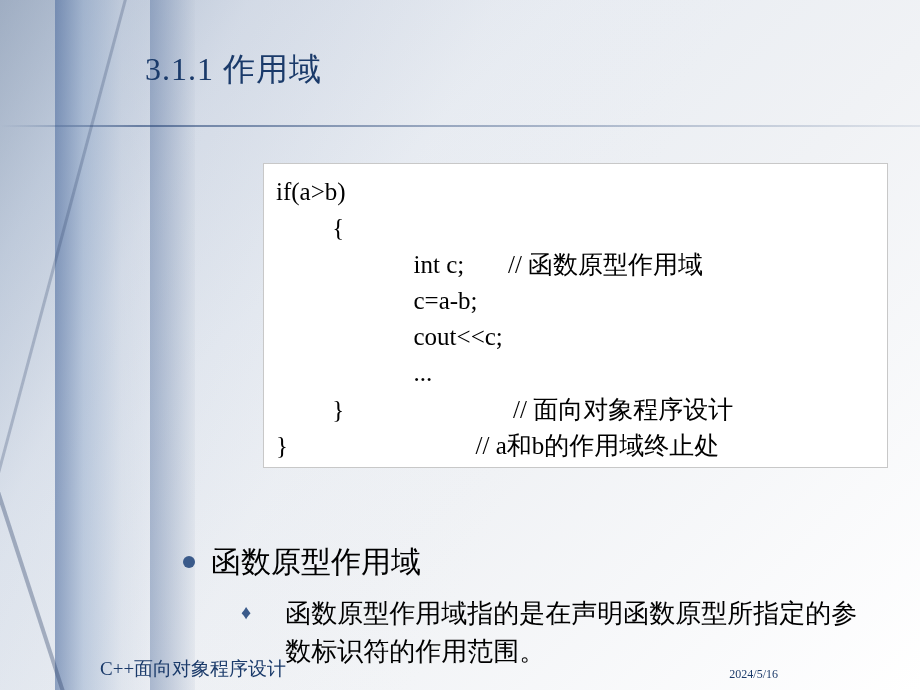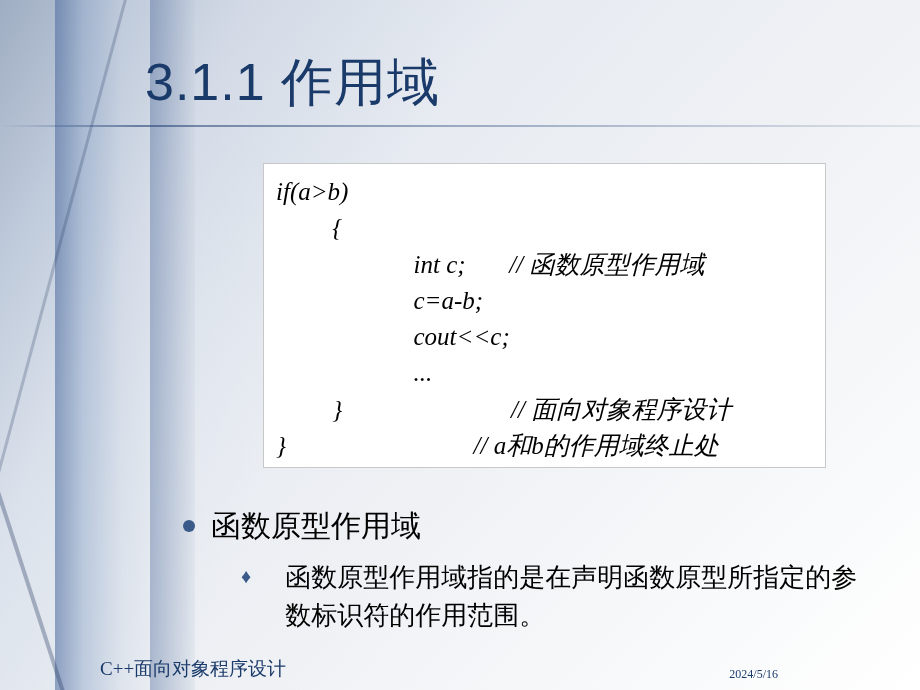--- a/index.html
+++ b/index.html
@@ -80,65 +80,65 @@
       transform: rotate(15deg);
       pointer-events: none;
     }
     .header {
       position: absolute;
       top: 48px;
       left: 145px;
       right: 40px;
     }
     .title {
-      font-size: 52px;
+      font-size: 32px;
       color: #1a3a6a;
-      font-family: Liberation Sans, sans-serif;
+      font-family: Liberation Serif, serif;
       letter-spacing: 1px;
     }
     .title-underline {
       position: absolute;
       top: 125px;
       left: 0;
       width: 920px;
       height: 2px;
       background: linear-gradient(90deg,
         rgba(40,70,120,0.0) 0%,
         rgba(40,70,120,0.6) 15%,
         rgba(40,70,120,0.4) 50%,
         rgba(40,70,120,0.1) 100%);
     }
     .code-box {
       position: absolute;
       top: 163px;
       left: 263px;
-      width: 563px;
+      width: 625px;
       height: 305px;
       background: #ffffff;
       border: 1px solid #c8c8c8;
       padding: 10px 12px;
       font-family: "Times New Roman", "SimSun", serif;
       font-size: 25px;
       color: #000000;
       line-height: 1.45;
-      font-style: italic;
     }
     .code-line {
       white-space: pre;
     }
     .bullet-section {
       position: absolute;
       top: 506px;
       left: 183px;
       right: 60px;
     }
     .bullet-1 {
       display: flex;
       align-items: flex-start;
       margin-bottom: 12px;
+      margin-top: 36px;
     }
     .bullet-1-marker {
       width: 12px;
       height: 12px;
       border-radius: 50%;
       background: #3a5a8a;
       margin-top: 14px;
       margin-right: 16px;
       flex-shrink: 0;
     }

